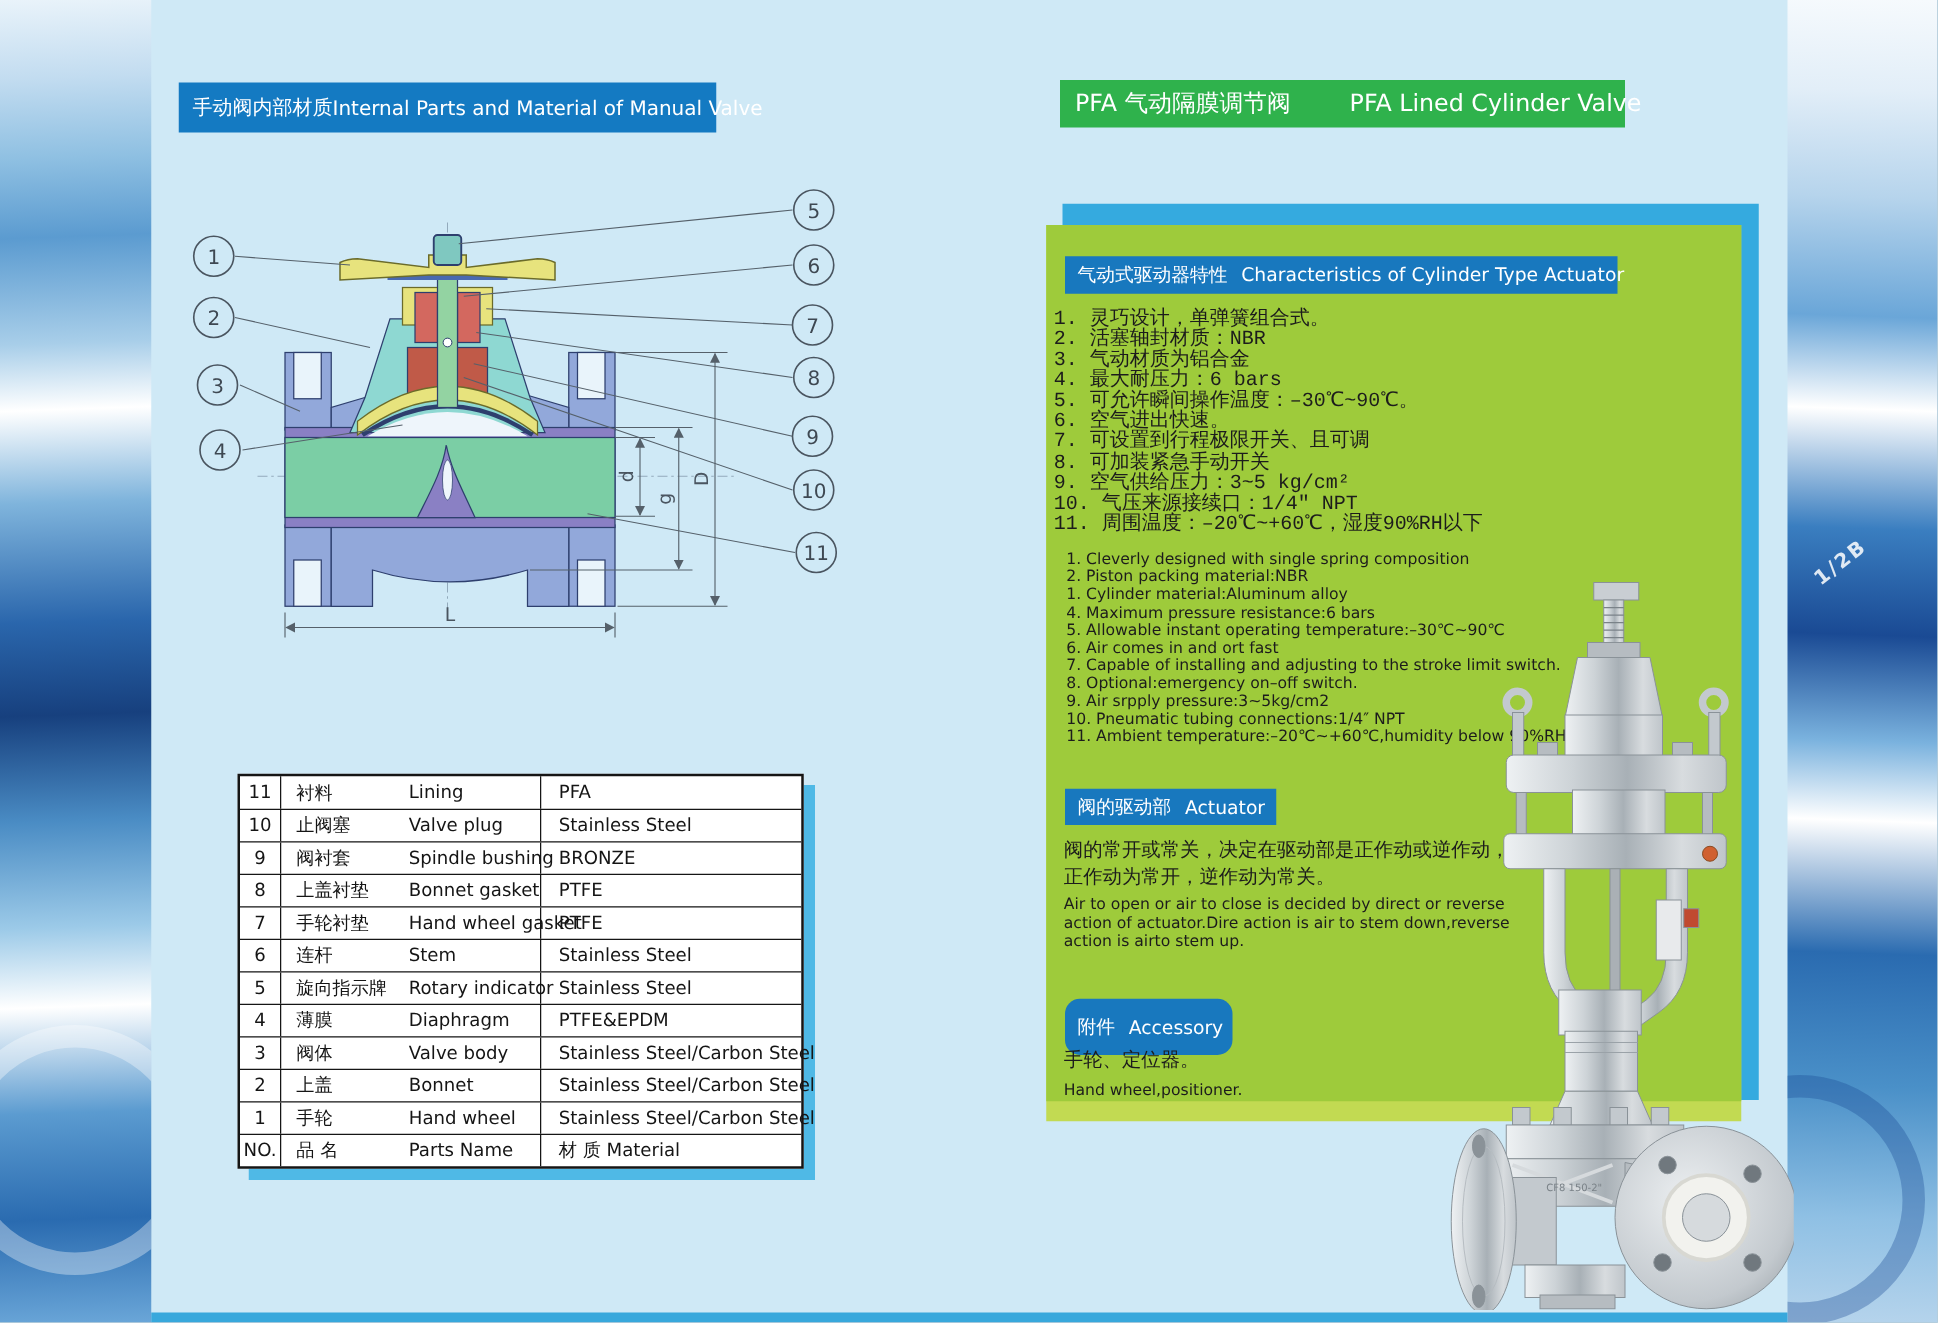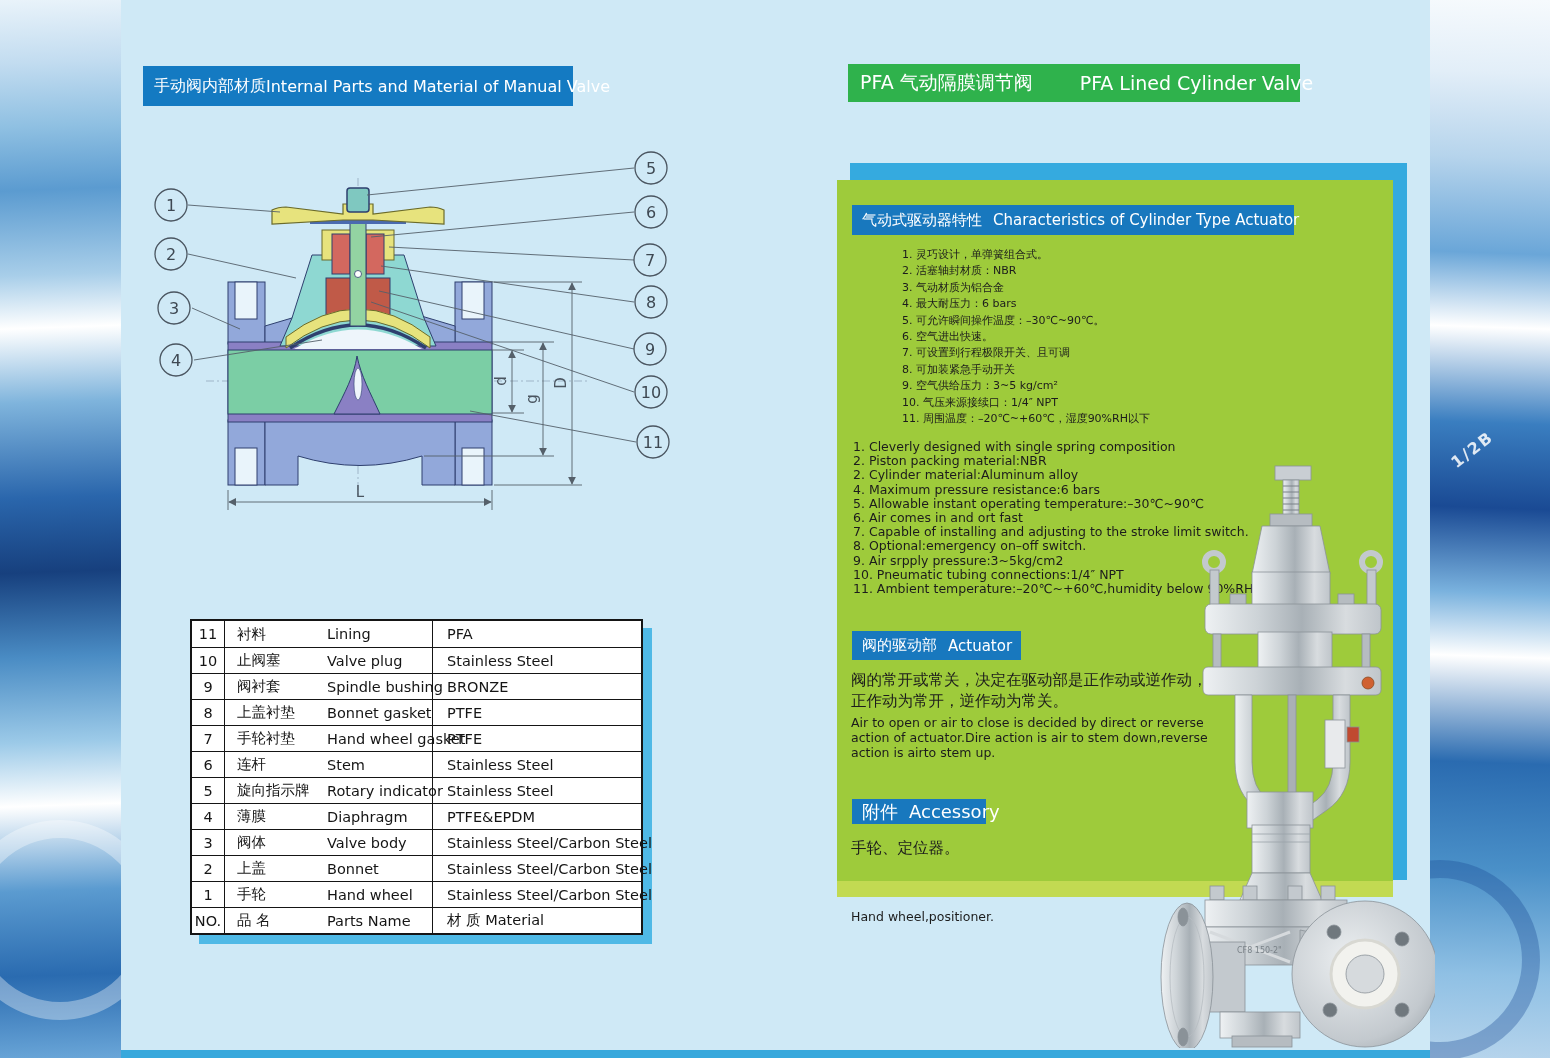--- a/index.html
+++ b/index.html
@@ -28,33 +28,33 @@
   .hdr-right .en{margin-left:12px;}
 
   
   .cyan-panel{position:absolute;left:850px;top:163px;width:557px;height:717px;background:#35aadf;}
   .green-lite{position:absolute;left:837px;top:180px;width:556px;height:717px;background:#c2da52;}
   .green-panel{position:absolute;left:837px;top:180px;width:556px;height:701px;background:#9ecb3b;}
   .sub-banner{position:absolute;background:#1878be;color:#fff;display:flex;align-items:center;
     white-space:nowrap;padding-left:10px;}
   .sub1{left:852px;top:205px;width:442px;height:30px;font-size:15px;}
   .sub2{left:852px;top:631px;width:169px;height:29px;font-size:15px;}
-  .sub3{left:852px;top:799px;width:134px;height:25px;font-size:18px;}
+  .sub3{left:852px;top:799px;width:134px;height:45px;font-size:15px;border-radius:12px;}
   .sub-banner .en{margin-left:11px;}
 
-  .list-zh{position:absolute;left:902px;top:247px;width:530px;color:#1c1c1c;
-    font-size:11px;line-height:16.4px;}
+  .list-zh{position:absolute;left:843px;top:247px;width:530px;color:#1c1c1c;
+    font-size:16px;line-height:16.4px;font-family:Liberation Mono, monospace;}
   .list-en{position:absolute;left:853px;top:440px;width:540px;color:#1c1c1c;
     font-size:12.5px;line-height:14.2px;}
   .list-zh .line,.list-en .line{white-space:nowrap;}
   .para{position:absolute;color:#1c1c1c;}
   .act-zh{left:851px;top:670px;width:545px;font-size:15.5px;line-height:21px;white-space:pre-line;}
   .act-en{left:851px;top:716px;width:376px;font-size:12.5px;line-height:14.8px;}
   .acc-zh{left:851px;top:838px;font-size:15.5px;}
-  .acc-en{left:851px;top:864px;font-size:12.5px;margin-top:45px;}
+  .acc-en{left:851px;top:864px;font-size:12.5px;}
 
   
   .ptable{position:absolute;left:190px;top:619px;width:453px;background:#fff;
     border:2px solid #151515;box-shadow:9px 9px 0 #4fb9e6;color:#151515;}
   .trow{display:grid;grid-template-columns:33px 208px 1fr;height:26px;}
   .trow + .trow{border-top:1.5px solid #151515;}
   .c-no{border-right:1.5px solid #151515;display:flex;align-items:center;justify-content:center;
     font-size:14.5px;}
   .c-name{border-right:1.5px solid #151515;display:flex;align-items:center;padding-left:12px;
     font-size:14.5px;white-space:nowrap;}
@@ -108,21 +108,21 @@
     <div class="line">7. 可设置到行程极限开关、且可调</div>
     <div class="line">8. 可加装紧急手动开关</div>
     <div class="line">9. 空气供给压力：3~5 kg/cm²</div>
     <div class="line">10. 气压来源接续口：1/4″ NPT</div>
     <div class="line">11. 周围温度：–20℃~+60℃，湿度90%RH以下</div>
   </div>
 
   <div class="list-en">
     <div class="line">1.   Cleverly designed with single spring composition</div>
     <div class="line">2.   Piston packing material:NBR</div>
-    <div class="line">2.   Cylinder material:Aluminum alloy</div>
+    <div class="line">1.   Cylinder material:Aluminum alloy</div>
     <div class="line">4.   Maximum pressure resistance:6 bars</div>
     <div class="line">5.   Allowable instant operating temperature:–30℃~90℃</div>
     <div class="line">6.   Air comes in and ort fast</div>
     <div class="line">7.   Capable of installing and adjusting to the stroke limit switch.</div>
     <div class="line">8.   Optional:emergency on–off switch.</div>
     <div class="line">9.   Air srpply pressure:3~5kg/cm2</div>
     <div class="line">10.  Pneumatic tubing connections:1/4″  NPT</div>
     <div class="line">11.  Ambient temperature:–20℃~+60℃,humidity below 90%RH</div>
   </div>
 

